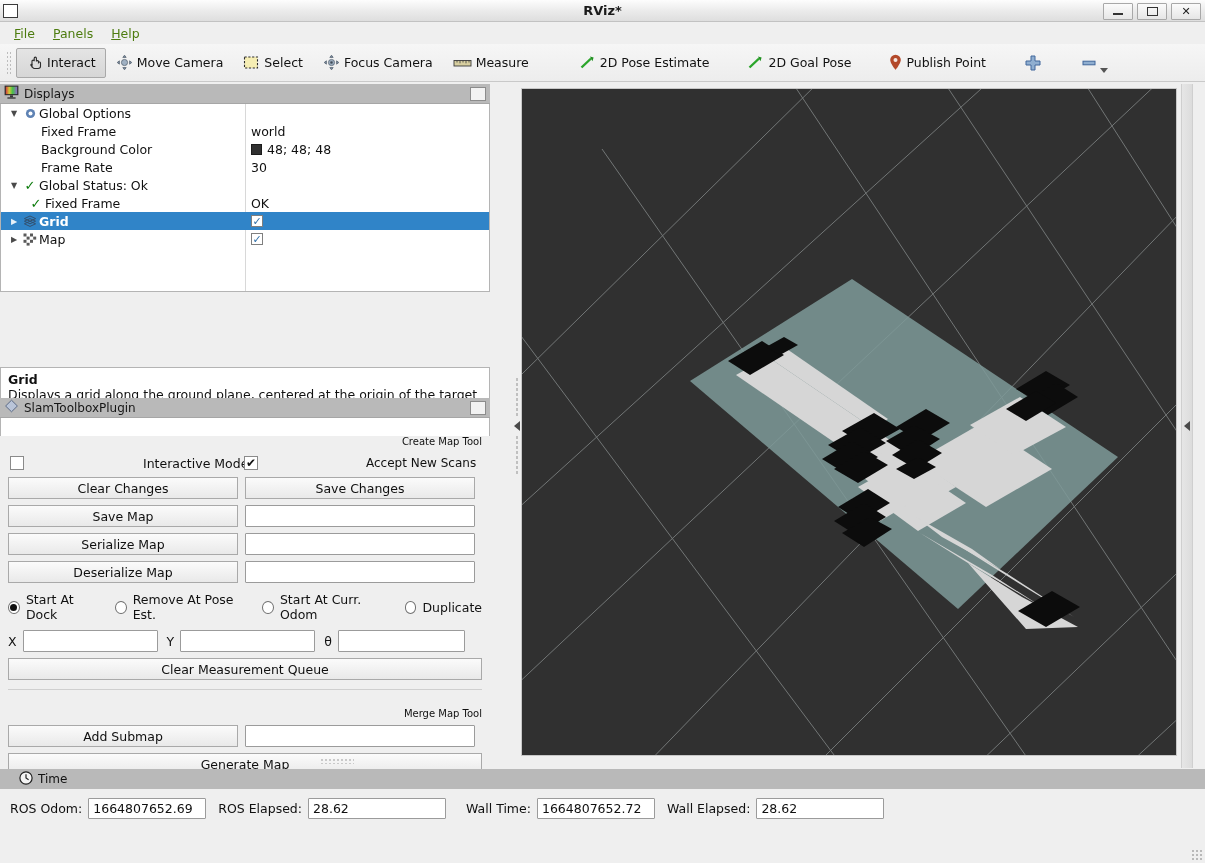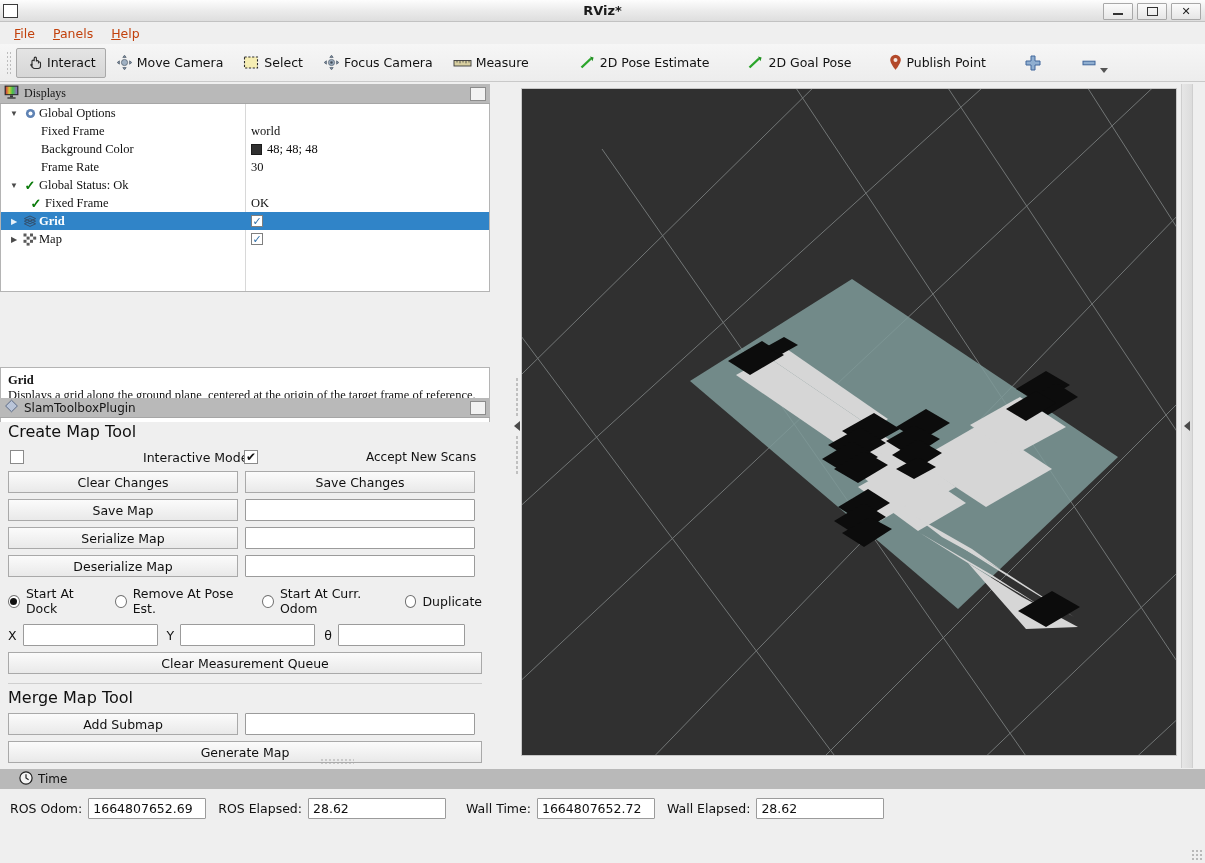--- a/index.html
+++ b/index.html
@@ -37,21 +37,21 @@
     font-size: 11px; color: #222; line-height: 1;
   }
   .wbtn .bar { width: 10px; height: 2px; background: #333; margin-top: 5px; }
   .wbtn .sq { width: 11px; height: 9px; border: 1.6px solid #333; }
 
   
   .menubar {
     position: absolute; left: 0; top: 22px; width: 1205px; height: 22px;
     background: #efefef; display: flex; align-items: center; padding-left: 6px; gap: 2px;
   }
-  .menuitem { padding: 2px 8px; font-size: 12.5px; color: #c2410c; }
+  .menuitem { padding: 2px 8px; font-size: 12.5px; color: #4d7c0f; }
   .menuitem u { text-decoration: underline; }
 
   
   .toolbar {
     position: absolute; left: 0; top: 44px; width: 1205px; height: 38px;
     background: linear-gradient(to bottom, #f6f6f6, #ededed);
     border-bottom: 1px solid #c9c9c9;
     display: flex; align-items: center; padding-left: 6px;
   }
   .tb-grip { width: 7px; height: 24px; margin-right: 3px;
@@ -78,21 +78,21 @@
     height: 20px; background: #b9b9b9; display: flex; align-items: center;
     padding-left: 4px; gap: 5px; font-size: 12px; color: #161616;
     border-bottom: 1px solid #a6a6a6;
   }
   .panel-header .float-btn {
     position: absolute; right: 4px; top: 3px; width: 16px; height: 14px;
     background: #f2f2f2; border: 1px solid #8c8c8c;
   }
 
   
-  .displays-panel { position: absolute; left: 0; top: 0; width: 490px; font-family: Liberation Serif, serif; }
+  .displays-panel { position: absolute; left: 0; top: 0; width: 490px; }
   .tree {
     position: relative; width: 490px; height: 188px; background: #ffffff;
     border: 1px solid #b4b4b4; border-top: none; overflow: hidden;
   }
   .tree-col-sep { position: absolute; left: 244px; top: 0; width: 1px; height: 188px; background: #d8d8d8; }
   .trow { position: relative; height: 18px; display: flex; align-items: center; }
   .trow.sel { background: #3084c8; }
   .trow.sel .tname { color: #ffffff; font-weight: bold; }
   .twist { width: 14px; text-align: center; font-size: 8px; color: #4a4a4a; flex: 0 0 14px; }
   .ticon { width: 18px; display: flex; align-items: center; justify-content: center; flex: 0 0 18px; }
@@ -116,21 +116,21 @@
     background: linear-gradient(to bottom, #fbfbfb, #e9e9e9);
     border: 1px solid #a9a9a9; border-radius: 2px;
     display: flex; align-items: center; justify-content: center; white-space: nowrap;
   }
   .dotgrip { position:absolute; left: 228px; top: 390px; width: 34px; height: 5px;
     background-image: radial-gradient(#bcbcbc 1px, transparent 1px); background-size: 4px 4px; }
 
   
   .slam-panel { position: absolute; left: 0; top: 314px; width: 490px; height: 440px; }
   .slam-body { position: relative; width: 490px; height: 420px; background: #efefef; padding: 0 8px; }
-  .section-title { text-align: left; font-size: 16px; color: #101010; margin-top: 4px; }
+  .section-title { text-align: right; font-size: 10px; color: #101010; margin-top: 18px; }
   .chk-row { display: flex; align-items: center; margin-top: 8px; position: relative; height: 16px; }
   .chk {
     width: 14px; height: 14px; background: #ffffff; border: 1px solid #8a8a8a;
     display: inline-flex; align-items: center; justify-content: center; font-size: 12px; color: #111; line-height: 1;
   }
   .radio { width: 13px; height: 13px; border: 1px solid #6f6f6f; border-radius: 50%; background: #fff;
     display:inline-flex; align-items:center; justify-content:center; }
   .radio .dot { width: 7px; height: 7px; border-radius: 50%; background: #111; }
   .srow { display: flex; gap: 7px; margin-top: 6px; }
   .sbtn {

